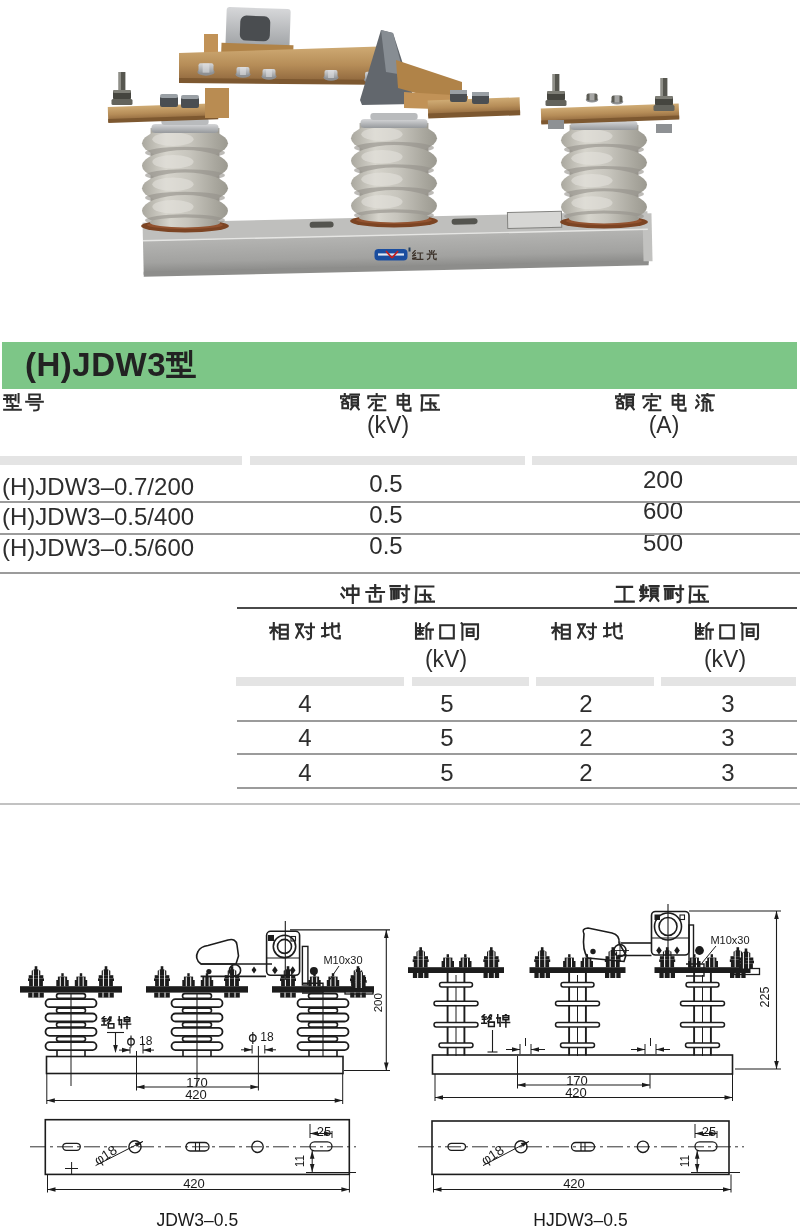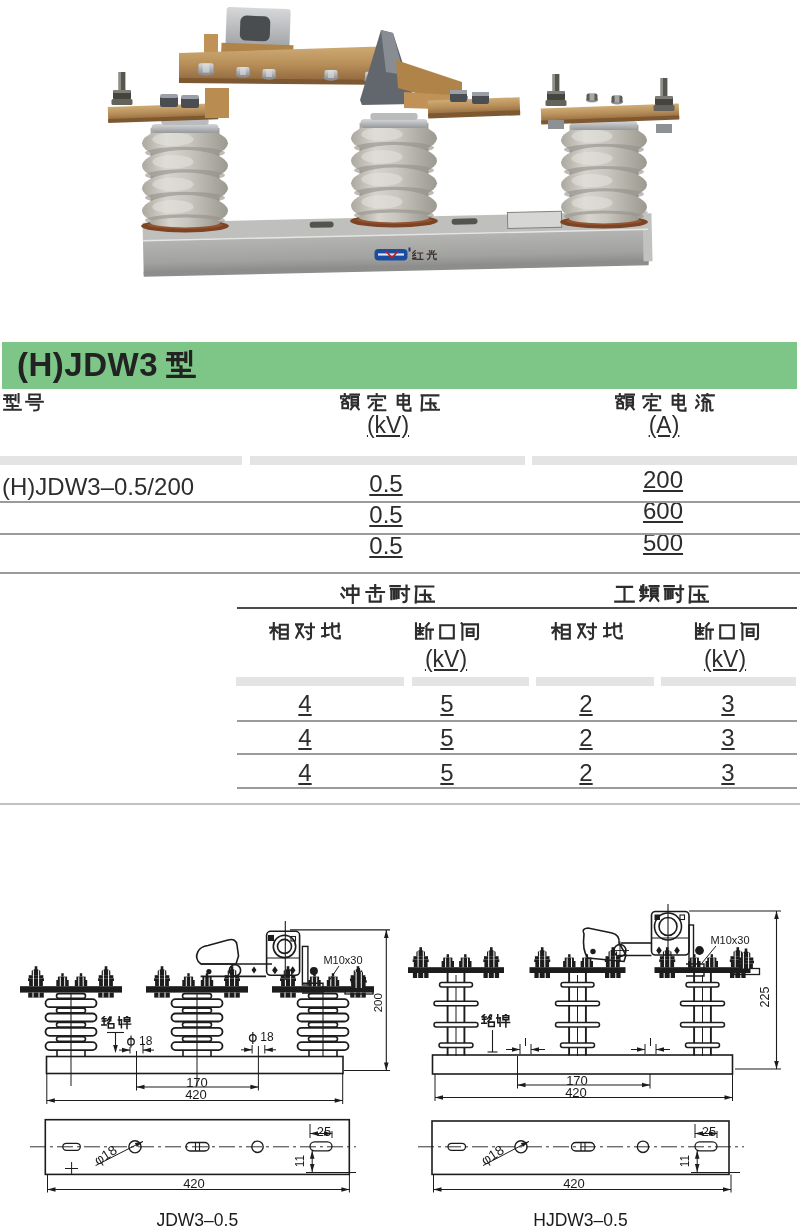--- a/index.html
+++ b/index.html
@@ -1,17 +1,17 @@
 <!DOCTYPE html>
 <html><head><meta charset="utf-8"><style>
 html,body{margin:0;padding:0;background:#fff}
 #page{position:relative;width:800px;height:1232px;background:#ffffff;overflow:hidden;
   font-family:"Liberation Sans",sans-serif;}
 .t{position:absolute;white-space:nowrap;color:#2d2d2d;}
-.c{text-align:center;transform:translateX(-50%);text-decoration:underline;}
+.c{text-align:center;transform:translateX(-50%);}
 .band{position:absolute;background:#e4e4e4;height:9px;}
 .hline{position:absolute;background:#9b9b9b;height:1.5px;}
 </style></head><body>
 <div id="page">
 
 <svg width="0" height="0" style="position:absolute">
       <symbol id="g_xing" viewBox="0 0 100 100">
         <path d="M8 12 H52 M2 32 H58 M22 12 V50 M40 12 V50 M66 10 V38 M82 4 V50 M50 56 V86 M22 68 H78 M6 88 H94" fill="none" stroke="currentColor" stroke-width="10.5" stroke-linecap="square" stroke-linejoin="miter"></path>
       </symbol>
       <symbol id="g_hao" viewBox="0 0 100 100">
@@ -240,21 +240,21 @@
       <rect x="374.5" y="249" width="33" height="11.5" rx="4" fill="#1a4d9f"></rect>
       <path d="M378 254.5 h26" stroke="#dfe8f4" stroke-width="2.2"></path>
       <path d="M386 251 l6 7 M392 258 l6 -7" stroke="#c32020" stroke-width="1.8"></path>
       <rect x="408.5" y="247.5" width="2" height="4" fill="#27415e"></rect>
     </svg>
 <svg style="position:absolute;left:0px;top:0px;color:#3b3129;left:411.5px;top:249.5px" width="25.5" height="11.5">
       <use href="#g_hong" x="0.0" y="0" width="11.5" height="11.5"></use>
       <use href="#g_guang" x="14.0" y="0" width="11.5" height="11.5"></use>
     </svg>
 <div style="position:absolute;left:2px;top:342px;width:795px;height:47px;background:#7dc687"></div>
-<div class="t" style="left:17px;top:346px;font-size:33px;font-weight:bold;color:#222;letter-spacing:0.5px">(H)JDW3</div>
+<div class="t" style="left:25px;top:346px;font-size:33px;font-weight:bold;color:#222;letter-spacing:0.5px">(H)JDW3</div>
 
 <svg style="position:absolute;left:166px;top:349.5px;color:#222;" width="30" height="30">
       <use href="#g_xing" x="0" y="0" width="30" height="30"></use>
     </svg>
 
 <svg style="position:absolute;left:3px;top:393px;color:#2d2d2d;" width="41" height="19">
       <use href="#g_xing" x="0.0" y="0" width="19" height="19"></use>
       <use href="#g_hao" x="22.0" y="0" width="19" height="19"></use>
     </svg>
 
@@ -269,25 +269,27 @@
 <svg style="position:absolute;left:615px;top:393px;color:#2d2d2d;" width="100" height="20">
       <use href="#g_e" x="0.0" y="0" width="20" height="20"></use>
       <use href="#g_ding" x="26.7" y="0" width="20" height="20"></use>
       <use href="#g_dian" x="53.3" y="0" width="20" height="20"></use>
       <use href="#g_liu" x="80.0" y="0" width="20" height="20"></use>
     </svg>
 <div class="t c" style="left:664px;top:412px;font-size:23px">(A)</div>
 <div class="band" style="left:0;top:456px;width:242px"></div>
 <div class="band" style="left:250px;top:456px;width:275px"></div>
 <div class="band" style="left:532px;top:456px;width:265px"></div>
-<div class="t" style="left:2px;top:472.5px;font-size:24px">(H)JDW3–0.5/200</div>
+<div class="t" style="left:2px;top:472.5px;font-size:24px">(H)JDW3–0.7/200</div>
 <div class="t c" style="left:386px;top:470px;font-size:24px">0.5</div>
 <div class="t c" style="left:663px;top:465.5px;font-size:24px">200</div>
+<div class="t" style="left:2px;top:503px;font-size:24px">(H)JDW3–0.5/400</div>
 <div class="t c" style="left:386px;top:501px;font-size:24px">0.5</div>
 <div class="t c" style="left:663px;top:497px;font-size:24px">600</div>
+<div class="t" style="left:2px;top:533.5px;font-size:24px">(H)JDW3–0.5/600</div>
 <div class="t c" style="left:386px;top:532px;font-size:24px">0.5</div>
 <div class="t c" style="left:663px;top:528.5px;font-size:24px">500</div>
 <div class="hline" style="left:0;top:501px;width:800px"></div>
 <div class="hline" style="left:0;top:533px;width:800px"></div>
 <div class="hline" style="left:0;top:572px;width:800px"></div>
 
 <svg style="position:absolute;left:340px;top:584px;color:#2d2d2d;" width="95" height="21">
       <use href="#g_chong" x="0.0" y="0" width="21" height="21"></use>
       <use href="#g_ji" x="24.7" y="0" width="21" height="21"></use>
       <use href="#g_nai" x="49.3" y="0" width="21" height="21"></use>

